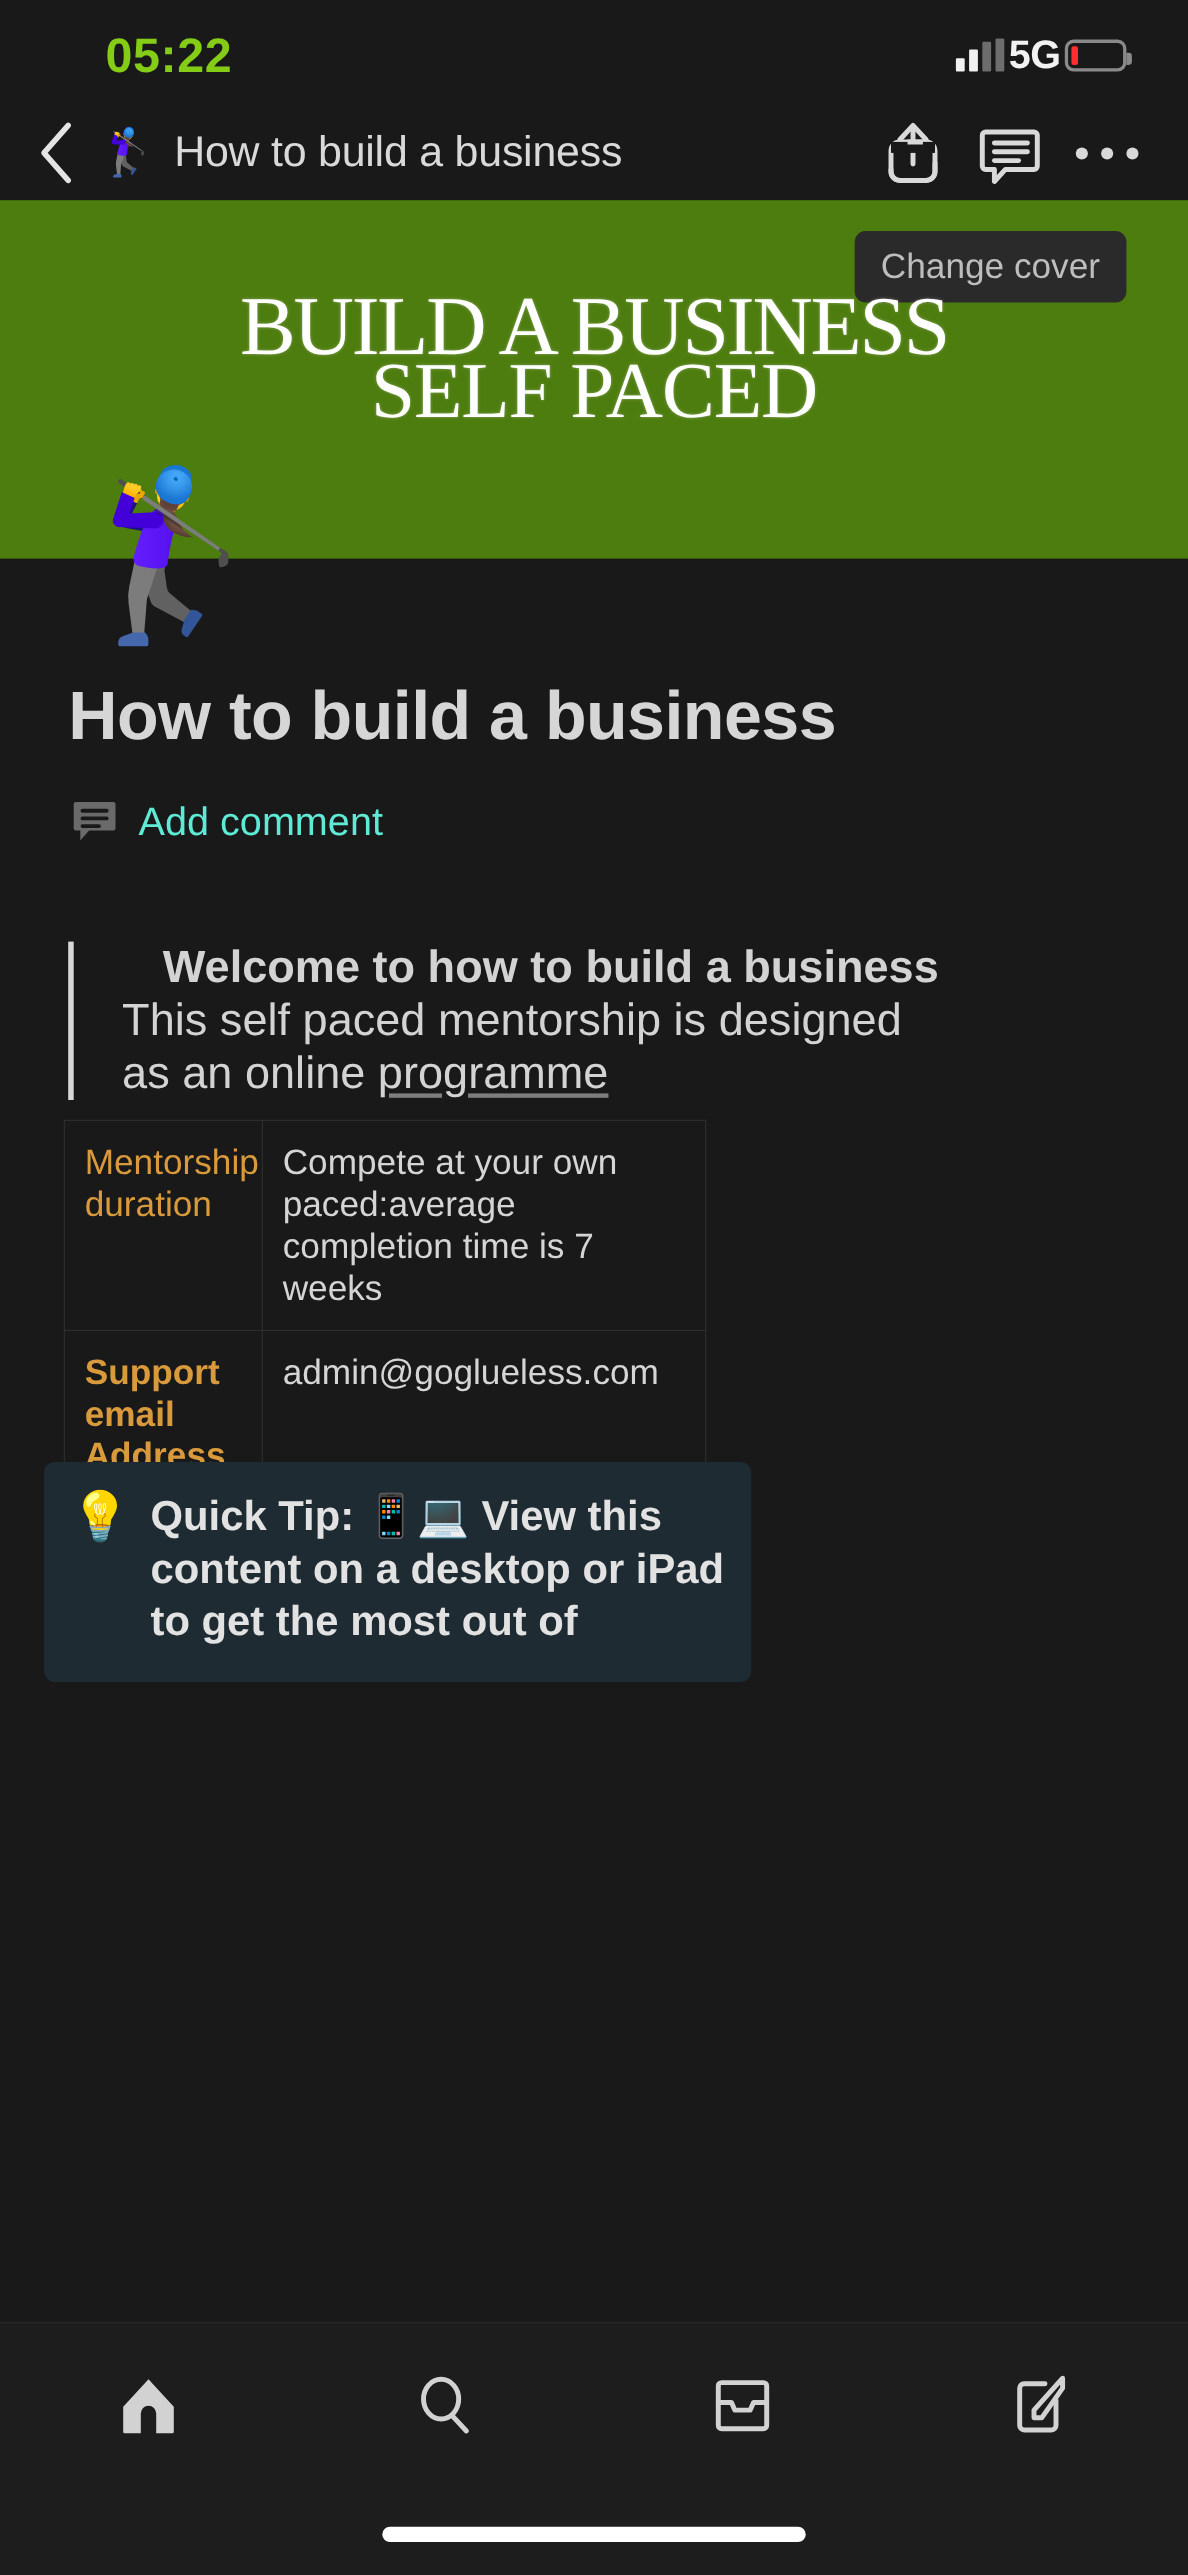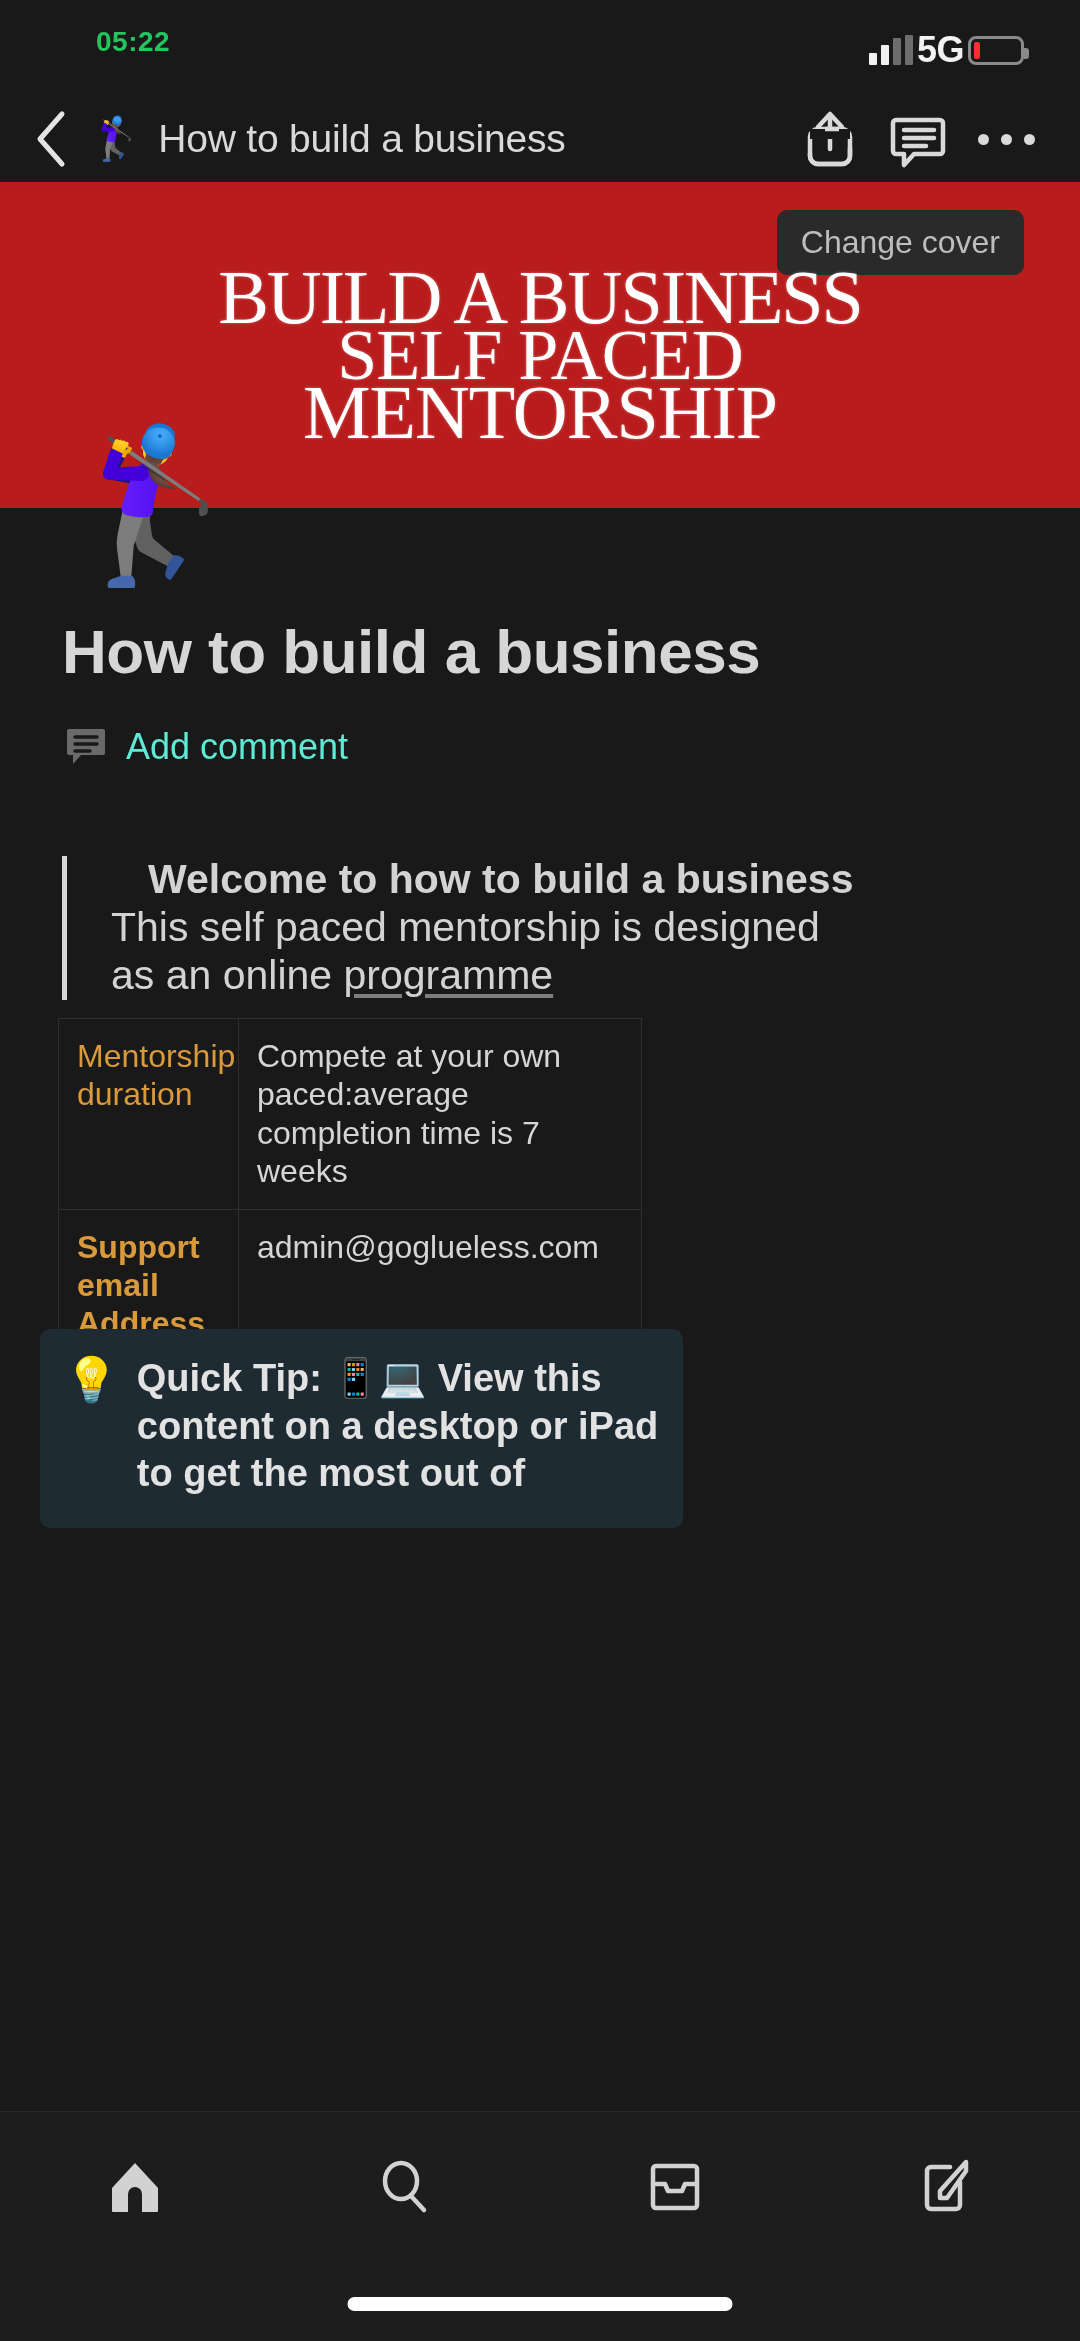--- a/index.html
+++ b/index.html
@@ -11,21 +11,21 @@
   }
   body { position:relative; }
 
   
   .statusbar{
     position:absolute; top:0; left:0; width:1080px; height:96px;
     background:#191919;
   }
   .sb-time{
     position:absolute; left:96px; top:26px;
-    font-size:28px; font-weight:700; color:#22c55e; letter-spacing:0.5px;
+    font-size:44px; font-weight:700; color:#84cc16; letter-spacing:0.5px;
   }
   .sb-right{
     position:absolute; right:56px; top:28px;
     display:flex; align-items:center; gap:4px; height:44px;
   }
   .sig{ display:flex; align-items:flex-end; gap:4px; height:30px; }
   .sig i{ display:block; width:8px; background:#f2f2f2; border-radius:1px; }
   .sig i:nth-child(1){ height:12px; }
   .sig i:nth-child(2){ height:20px; }
   .sig i:nth-child(3){ height:27px; background:#6d6d6d; }
@@ -65,21 +65,21 @@
   }
   .nav-btn{
     width:80px; height:80px; display:flex; align-items:center; justify-content:center;
   }
   .dots{ display:flex; gap:12px; align-items:center; }
   .dots i{ width:11px; height:11px; border-radius:50%; background:#d9d9d9; display:block; }
 
   
   .cover{
     position:absolute; top:182px; left:0; width:1080px; height:326px;
-    background:#b91c1c; overflow:hidden;
+    background:#4d7c0f; overflow:hidden;
   }
   .change-cover{
     position:absolute; right:56px; top:28px;
     background:#2a2a2a; color:#bdbdbd;
     font-size:32px; padding:14px 24px; border-radius:10px;
     white-space:nowrap;
   }
   .cover-title{
     position:absolute; left:0; right:0; top:86px;
     text-align:center;
@@ -230,21 +230,20 @@
         </span>
     </div>
   </div>
 </div>
 
 <div class="cover">
   <div class="change-cover">Change cover</div>
   <div class="cover-title">
     <span class="l1">BUILD A BUSINESS</span>
     <span class="l2">SELF PACED</span>
-    <span class="l3">MENTORSHIP</span>
   </div>
 </div>
 
 <div class="page-emoji">🏌️‍♀️</div>
 
 <div class="page">
 
   <div class="page-title">How to build a business</div>
 
   <div class="add-comment">

